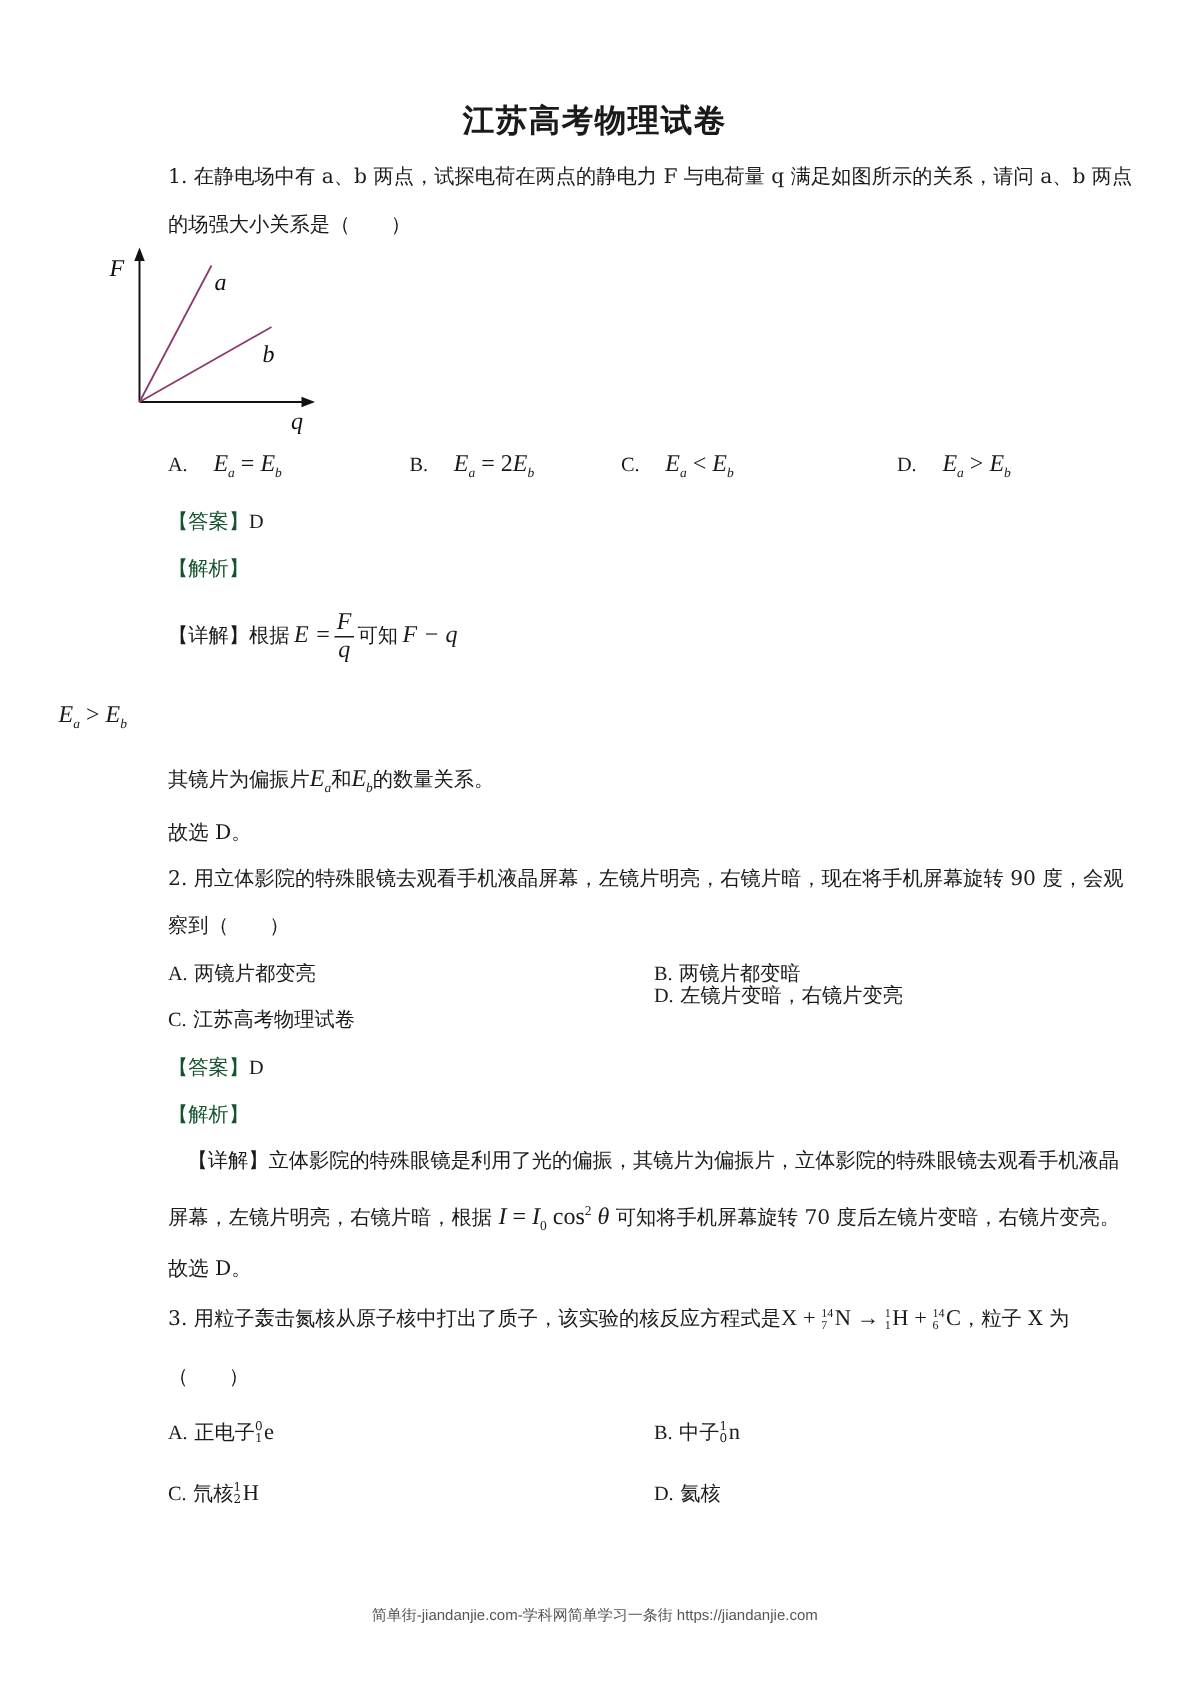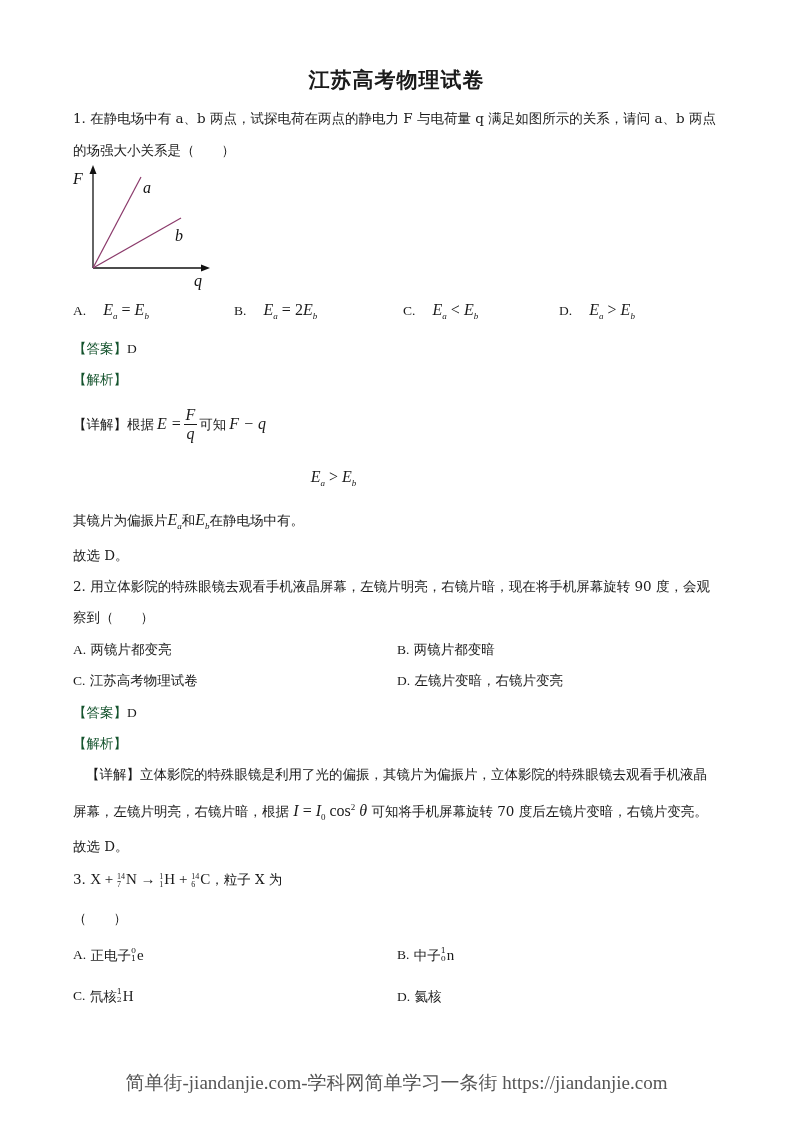--- a/index.html
+++ b/index.html
@@ -1,30 +1,30 @@
 <!DOCTYPE html>
 <html><head>
 <meta charset="utf-8">
 <style>
   html, body { margin: 0; padding: 0; background: #ffffff; }
   body { width: 793px; height: 1122px; position: relative; overflow: hidden;
          font-family: "DejaVu Serif", "Liberation Serif", serif; color: #1a1a1a; }
   .abs { position: absolute; white-space: nowrap; }
   .title { left: 0; width: 793px; top: 66px; text-align: center; font-size: 21px; font-weight: bold; letter-spacing: 1px; }
-  .p { font-size: 13.5px; line-height: 20px; }
+  .p { font-size: 13.5px; line-height: 20px; margin-left: 39px; }
   .math { font-family: "Liberation Serif", "DejaVu Serif", serif; font-style: italic; font-size: 16px; }
   .rm { font-family: "Liberation Serif", "DejaVu Serif", serif; font-style: normal; }
   sub, sup { font-size: 9px; }
   .tag { color: #14532d; }
   .frac { display: inline-block; vertical-align: middle; text-align: center; margin: 0 2px; }
   .frac .num { display: block; border-bottom: 1px solid #1a1a1a; padding: 0 2px; line-height: 18px; }
   .frac .den { display: block; line-height: 18px; }
   .nuc { display: inline-block; vertical-align: middle; line-height: 8px; font-size: 8px; text-align: left; margin-right: 1px; }
   .nuc span { display: block; }
-  .footer { left: 0; width: 793px; top: 1070px; text-align: center; font-family: Liberation Serif, serif; font-size: 19px; color: #555555; }
+  .footer { left: 0; width: 793px; top: 1070px; text-align: center; font-family: Liberation Sans, sans-serif; font-size: 10px; color: #555555; }
   svg text { font-family: "Liberation Serif", "DejaVu Serif", serif; font-style: italic; }
 </style>
 </head>
 <body>
 
 <div class="abs title">江苏高考物理试卷</div>
 
 <div class="abs p" style="left:73px; top:108px;">
   <span>1.</span> <span>在静电场中有 a、b 两点，试探电荷在两点的静电力 F 与电荷量 q 满足如图所示的关系，请问 a、b 两点</span>
 </div>
@@ -48,21 +48,21 @@
 </svg>
 
 <div class="abs p" style="left:73px; top:300px;">
   <span class="rm">A.</span>&nbsp;&nbsp;&nbsp;
   <span class="math"><span>E</span><sub>a</sub><span class="rm"> = </span><span>E</span><sub>b</sub></span>
 </div>
 <div class="abs p" style="left:234px; top:300px;">
   <span class="rm">B.</span>&nbsp;&nbsp;&nbsp;
   <span class="math"><span>E</span><sub>a</sub><span class="rm"> = </span><span class="rm">2</span><span>E</span><sub>b</sub></span>
 </div>
-<div class="abs p" style="left:403px; top:300px;">
+<div class="abs p" style="left:375px; top:300px;">
   <span class="rm">C.</span>&nbsp;&nbsp;&nbsp;
   <span class="math"><span>E</span><sub>a</sub><span class="rm"> &lt; </span><span>E</span><sub>b</sub></span>
 </div>
 <div class="abs p" style="left:559px; top:300px;">
   <span class="rm">D.</span>&nbsp;&nbsp;&nbsp;
   <span class="math"><span>E</span><sub>a</sub><span class="rm"> &gt; </span><span>E</span><sub>b</sub></span>
 </div>
 
 <div class="abs p" style="left:73px; top:338px;">
   <span class="tag">【答案】</span><span class="rm">D</span>
@@ -74,56 +74,56 @@
     <span>根据</span>
   <span class="math" style="margin-left:3px;">E = </span>
   <span class="frac math">
       <span class="num">F</span>
       <span class="den">q</span>
     </span>
   <span>可知</span>
   <span class="math" style="margin:0 3px;">F − q</span>
 </div>
 
-<div class="abs p" style="left:0; width:667px; top:467px; text-align:center;">
+<div class="abs p" style="left:0; width:667px; top:467px; ">
   <span class="math"><span>E</span><sub>a</sub><span class="rm"> &gt; </span><span>E</span><sub>b</sub></span>
 </div>
 
 <div class="abs p" style="left:73px; top:510px;">
-  <span>其镜片为偏振片</span><span class="math">E<sub>a</sub></span><span>和</span><span class="math">E<sub>b</sub></span><span>在静电场中有。</span>
+  <span>其镜片为偏振片</span><span class="math">E<sub>a</sub></span><span>和</span><span class="math">E<sub>b</sub></span><span>的数量关系。</span>
 </div>
 <div class="abs p" style="left:73px; top:545px;">故选 D。</div>
 
 <div class="abs p" style="left:73px; top:576px;">
   <span>2.</span> <span>用立体影院的特殊眼镜去观看手机液晶屏幕，左镜片明亮，右镜片暗，现在将手机屏幕旋转 90 度，会观</span>
 </div>
 <div class="abs p" style="left:73px; top:607px;">察到（　　）</div>
 
 <div class="abs p" style="left:73px; top:639px;"><span class="rm">A.</span> <span>两镜片都变亮</span></div>
 <div class="abs p" style="left:397px; top:639px;"><span class="rm">B.</span> <span>两镜片都变暗</span></div>
 <div class="abs p" style="left:73px; top:670px;"><span class="rm">C.</span> <span>江苏高考物理试卷</span></div>
-<div class="abs p" style="left:397px; top:670px;"><span class="rm">D.</span> <span>左镜片变暗，右镜片变亮</span></div>
+<div class="abs p" style="left:397px; top:654px;"><span class="rm">D.</span> <span>左镜片变暗，右镜片变亮</span></div>
 
 <div class="abs p" style="left:73px; top:702px;">
   <span class="tag">【答案】</span><span class="rm">D</span>
 </div>
 <div class="abs p tag" style="left:73px; top:733px;">【解析】</div>
 
 <div class="abs p" style="left:86px; top:764px;text-align:center;">
   <span>【详解】</span><span>立体影院的特殊眼镜是利用了光的偏振，其镜片为偏振片，立体影院的特殊眼镜去观看手机液晶</span>
 </div>
 <div class="abs p" style="left:73px; top:797px;">
   <span>屏幕，左镜片明亮，右镜片暗，根据</span>
   <span class="math"><span>I</span><span class="rm"> = </span><span>I</span><sub class="rm">0</sub> <span class="rm">cos</span><sup class="rm">2</sup> <span>θ</span></span>
   <span>可知将手机屏幕旋转 70 度后左镜片变暗，右镜片变亮。</span>
 </div>
 <div class="abs p" style="left:73px; top:836px;">故选 D。</div>
 
 <div class="abs p" style="left:73px; top:869px; display:flex; align-items:center;">
-  <span>3.</span>&nbsp;
+  <span>3.</span>&nbsp;<span>用粒子轰击氮核从原子核中打出了质子，该实验的核反应方程式是</span>
   <span class="rm" style="font-size:15px;">
     <span>X</span><span> + </span><span class="nuc"><span>14</span><span>7</span></span><span>N</span><span> → </span><span class="nuc"><span>1</span><span>1</span></span><span>H</span><span> + </span><span class="nuc"><span>14</span><span>6</span></span><span>C</span>
   </span>
   <span>，粒子 X 为</span>
 </div>
 <div class="abs p" style="left:73px; top:908px;">（　　）</div>
 
 <div class="abs p" style="left:73px; top:945px; display:flex; align-items:center;">
   <span class="rm">A.</span>&nbsp;<span>正电子</span><span class="nuc">
       <span>0</span>

